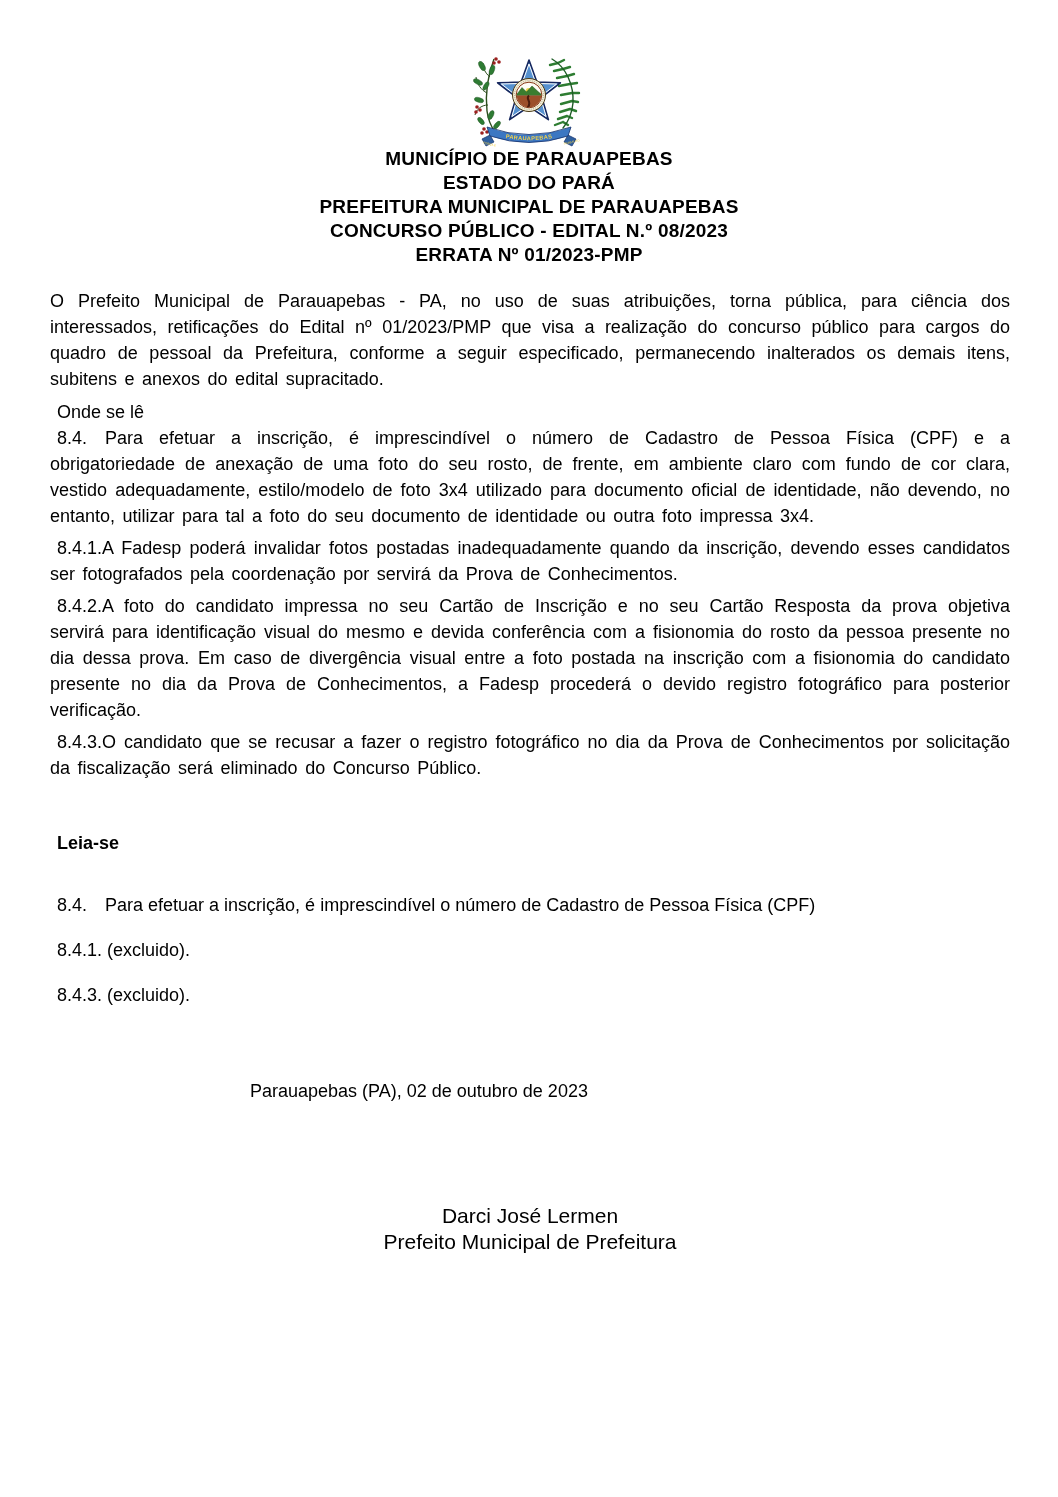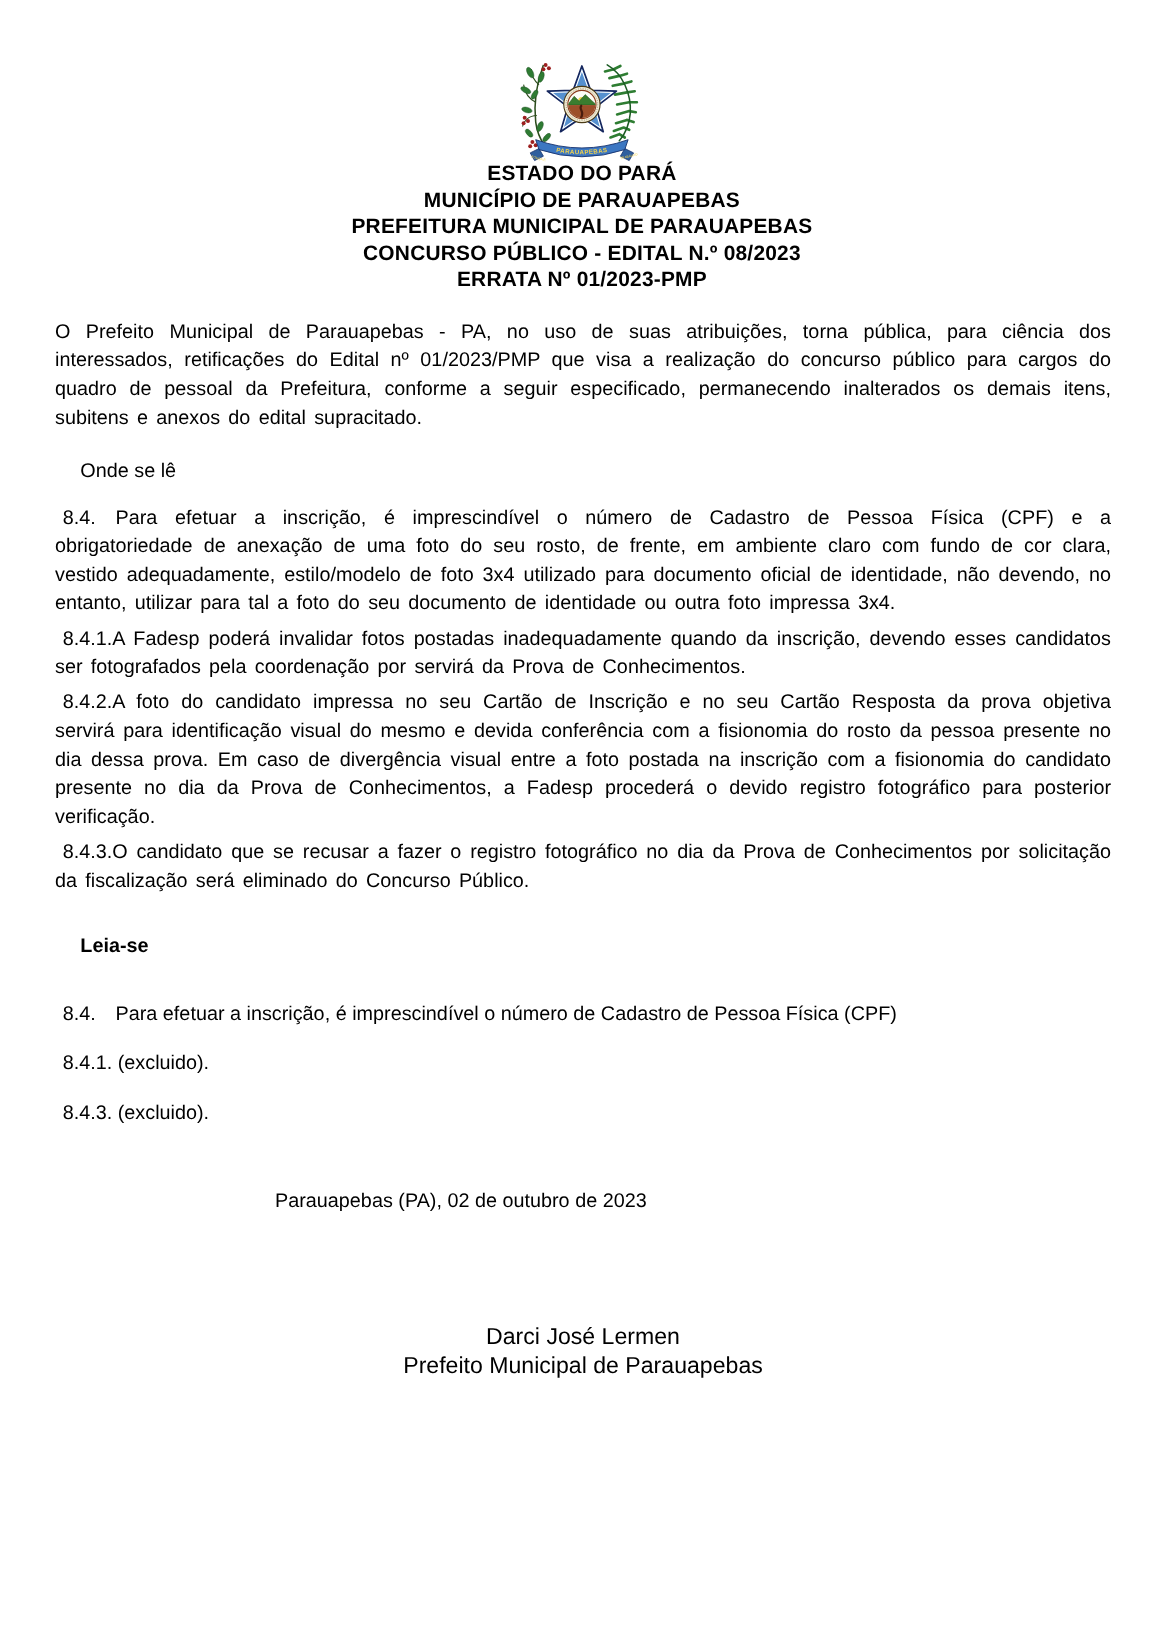--- a/index.html
+++ b/index.html
@@ -17,21 +17,21 @@
     position:absolute;top:147px;left:0;width:100%;
     text-align:center;font-weight:bold;font-size:19px;line-height:24px;
     letter-spacing:0.2px;
   }
   .intro{
     position:absolute;top:288px;left:50px;right:48px;margin:0;
     font-size:18px;line-height:26px;text-align:justify;word-spacing:2.5px;
   }
   .sec-onde{position:absolute;top:399px;left:50px;right:48px;}
   .sec-leia{position:absolute;top:830px;left:50px;right:48px;}
-  .label{margin:16px;font-size:18px;line-height:26px;text-indent:7px;}
+  .label{margin:0;font-size:18px;line-height:26px;text-indent:7px;}
   .label.bold{font-weight:bold;}
   .item{
     margin:6px 0 0 0;font-size:18px;line-height:26px;
     text-align:justify;text-indent:7px;word-spacing:2.5px;
   }
   .item.first{margin-top:0;}
   .item.single{text-align:left;word-spacing:normal;}
   .item.leia-84{margin-top:36px;}
   .item.excl{margin-top:19px;}
   .date-line{
@@ -106,22 +106,22 @@
         <path d="M15 74 Q57 89 99 74 L96 83 Q57 96 18 83 Z" stroke="#14306b" stroke-width="0.8" fill="#3c77c2"></path>
         <path id="bannerArc" d="M20 81.5 Q57 93 94 81.5" fill="none"></path>
         <text font-size="5.6" font-weight="bold" letter-spacing="0.4" font-family="Liberation Sans, sans-serif" fill="#f2d24b"><textPath href="#bannerArc" startOffset="50%" text-anchor="middle">PARAUAPEBAS</textPath></text>
         <text x="11" y="90.5" font-size="3" transform="rotate(14 11 90.5)" font-family="Liberation Sans, sans-serif" fill="#f2d24b">FORÇA E</text>
         <text x="92" y="92" font-size="3" transform="rotate(-14 92 92)" font-family="Liberation Sans, sans-serif" fill="#f2d24b">TRABALHO</text>
       </g>
     </svg>
   </div>
 
   <div class="doc-header">
+    <div>MUNICÍPIO DE PARAUAPEBAS</div>
     <div>ESTADO DO PARÁ</div>
-    <div>MUNICÍPIO DE PARAUAPEBAS</div>
     <div>PREFEITURA MUNICIPAL DE PARAUAPEBAS</div>
     <div>CONCURSO PÚBLICO - EDITAL N.º 08/2023</div>
     <div>ERRATA Nº 01/2023-PMP</div>
   </div>
 
   <p class="intro">O Prefeito Municipal de Parauapebas - PA, no uso de suas atribuições, torna pública, para ciência dos interessados, retificações do Edital nº 01/2023/PMP que visa a realização do concurso público para cargos do quadro de pessoal da Prefeitura, conforme a seguir especificado, permanecendo inalterados os demais itens, subitens e anexos do edital supracitado.</p>
 
   <div class="sec-onde">
     <p class="label">Onde se lê</p>
     <p class="item first">8.4. Para efetuar a inscrição, é imprescindível o número de Cadastro de Pessoa Física (CPF) e a obrigatoriedade de anexação de uma foto do seu rosto, de frente, em ambiente claro com fundo de cor clara, vestido adequadamente, estilo/modelo de foto 3x4 utilizado para documento oficial de identidade, não devendo, no entanto, utilizar para tal a foto do seu documento de identidade ou outra foto impressa 3x4.</p>
@@ -134,16 +134,16 @@
     <p class="label bold">Leia-se</p>
     <p class="item single leia-84">8.4. Para efetuar a inscrição, é imprescindível o número de Cadastro de Pessoa Física (CPF)</p>
     <p class="item single excl">8.4.1. (excluido).</p>
     <p class="item single excl">8.4.3. (excluido).</p>
   </div>
 
   <p class="date-line">Parauapebas (PA), 02 de outubro de 2023</p>
 
   <div class="signature">
     <div>Darci José Lermen</div>
-    <div>Prefeito Municipal de Parauapebas</div>
+    <div>Prefeito Municipal de Prefeitura</div>
   </div>
 
 </div>
 
 </body></html>

